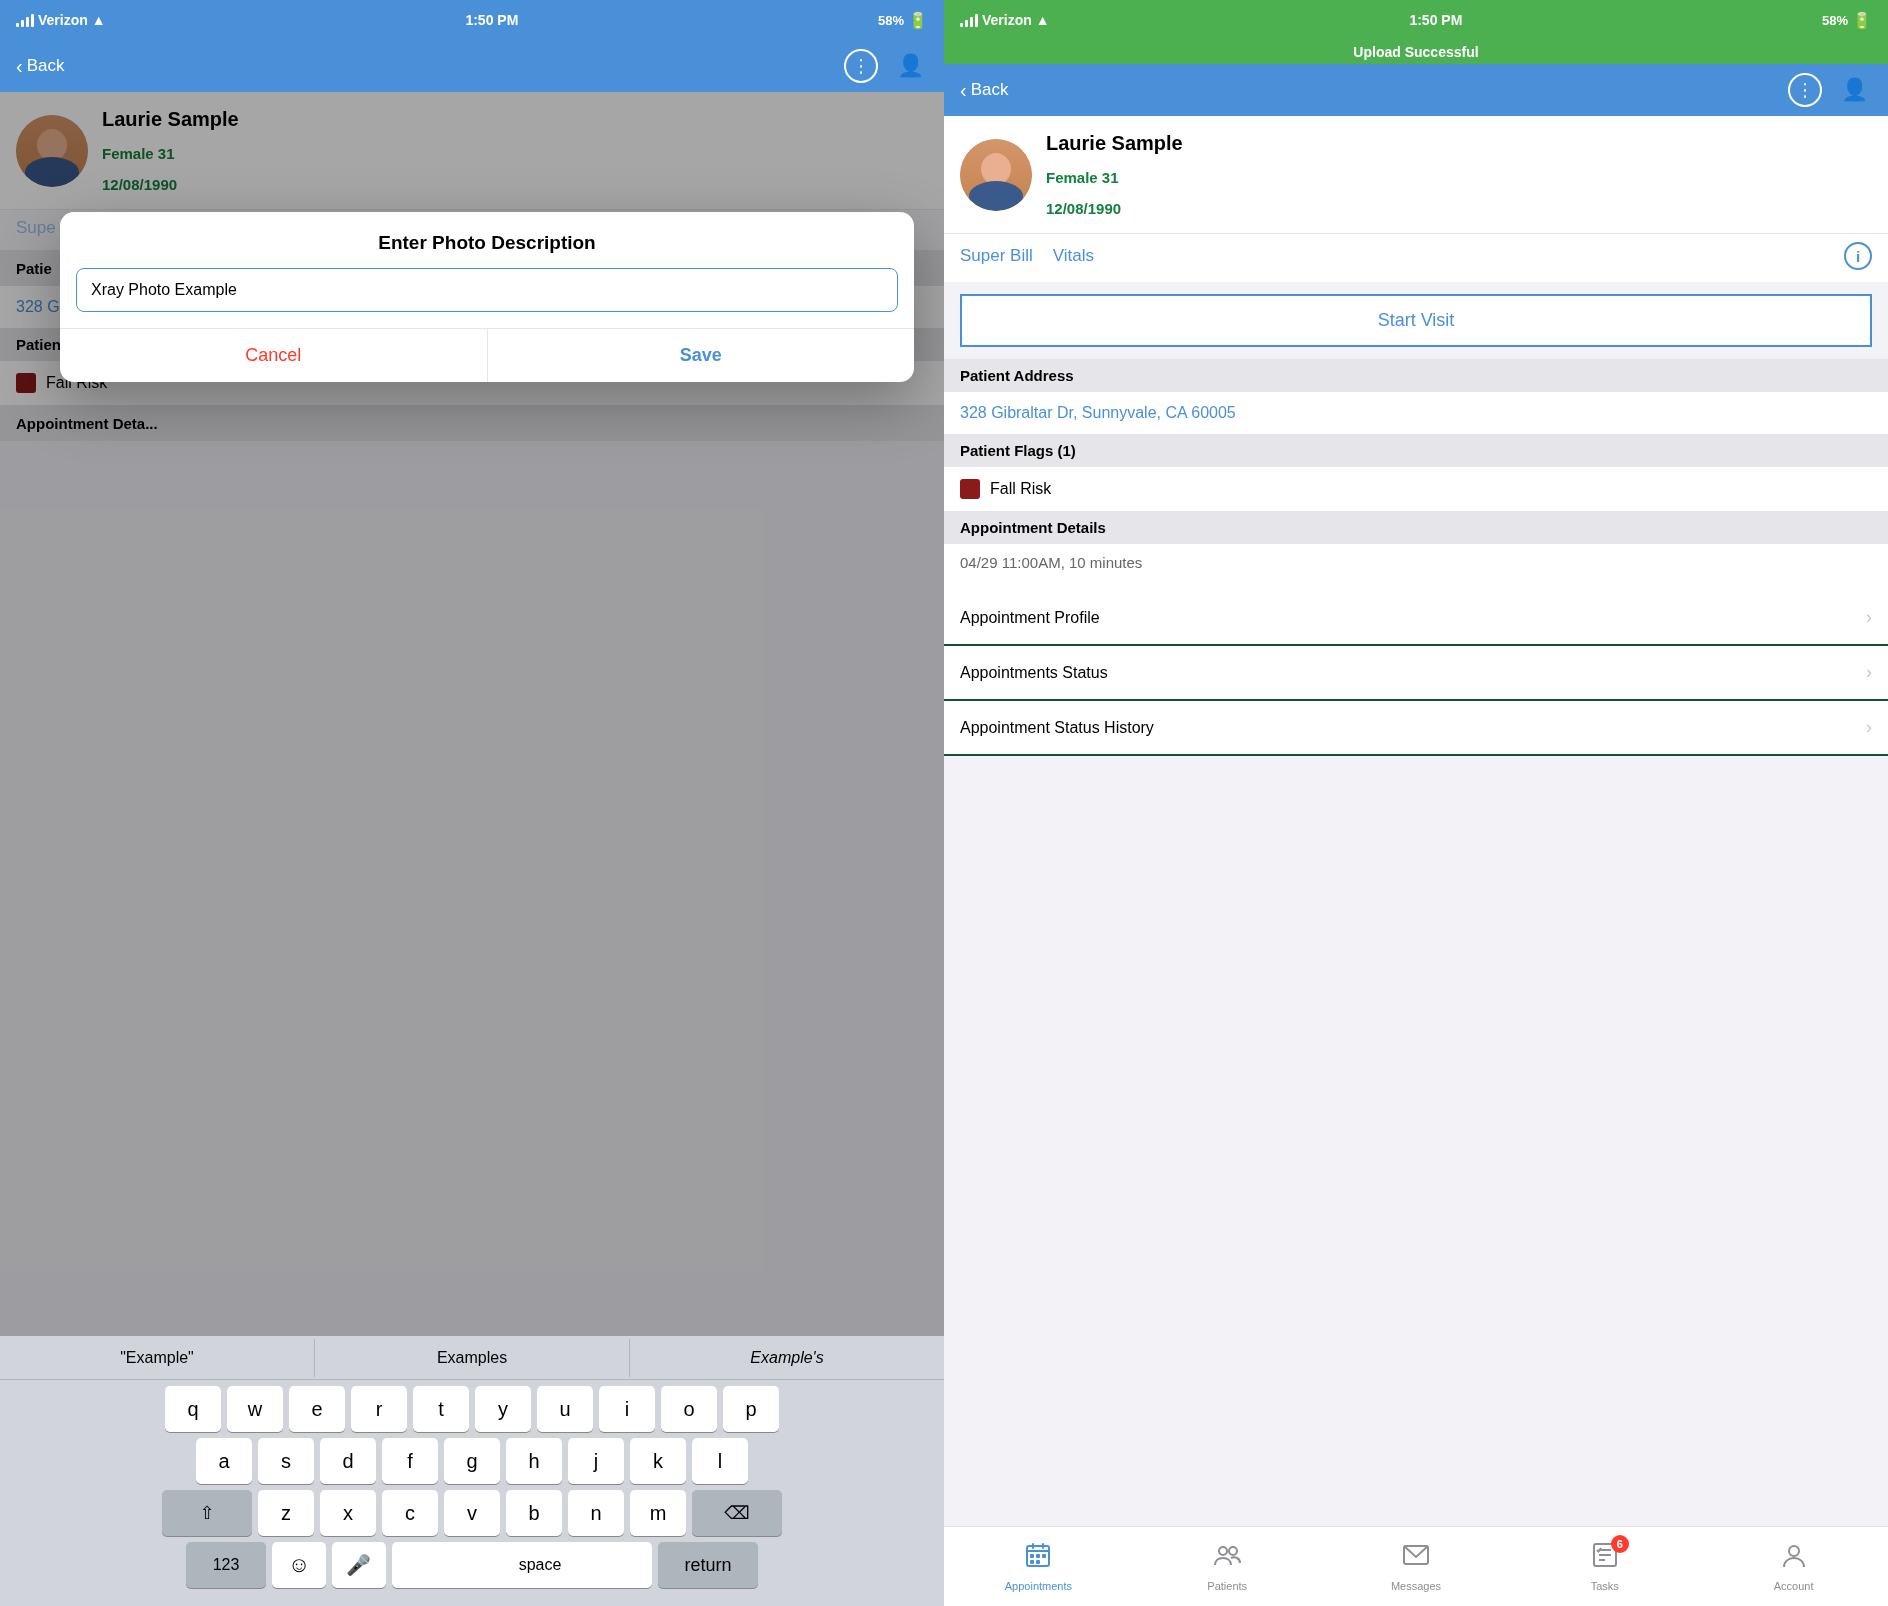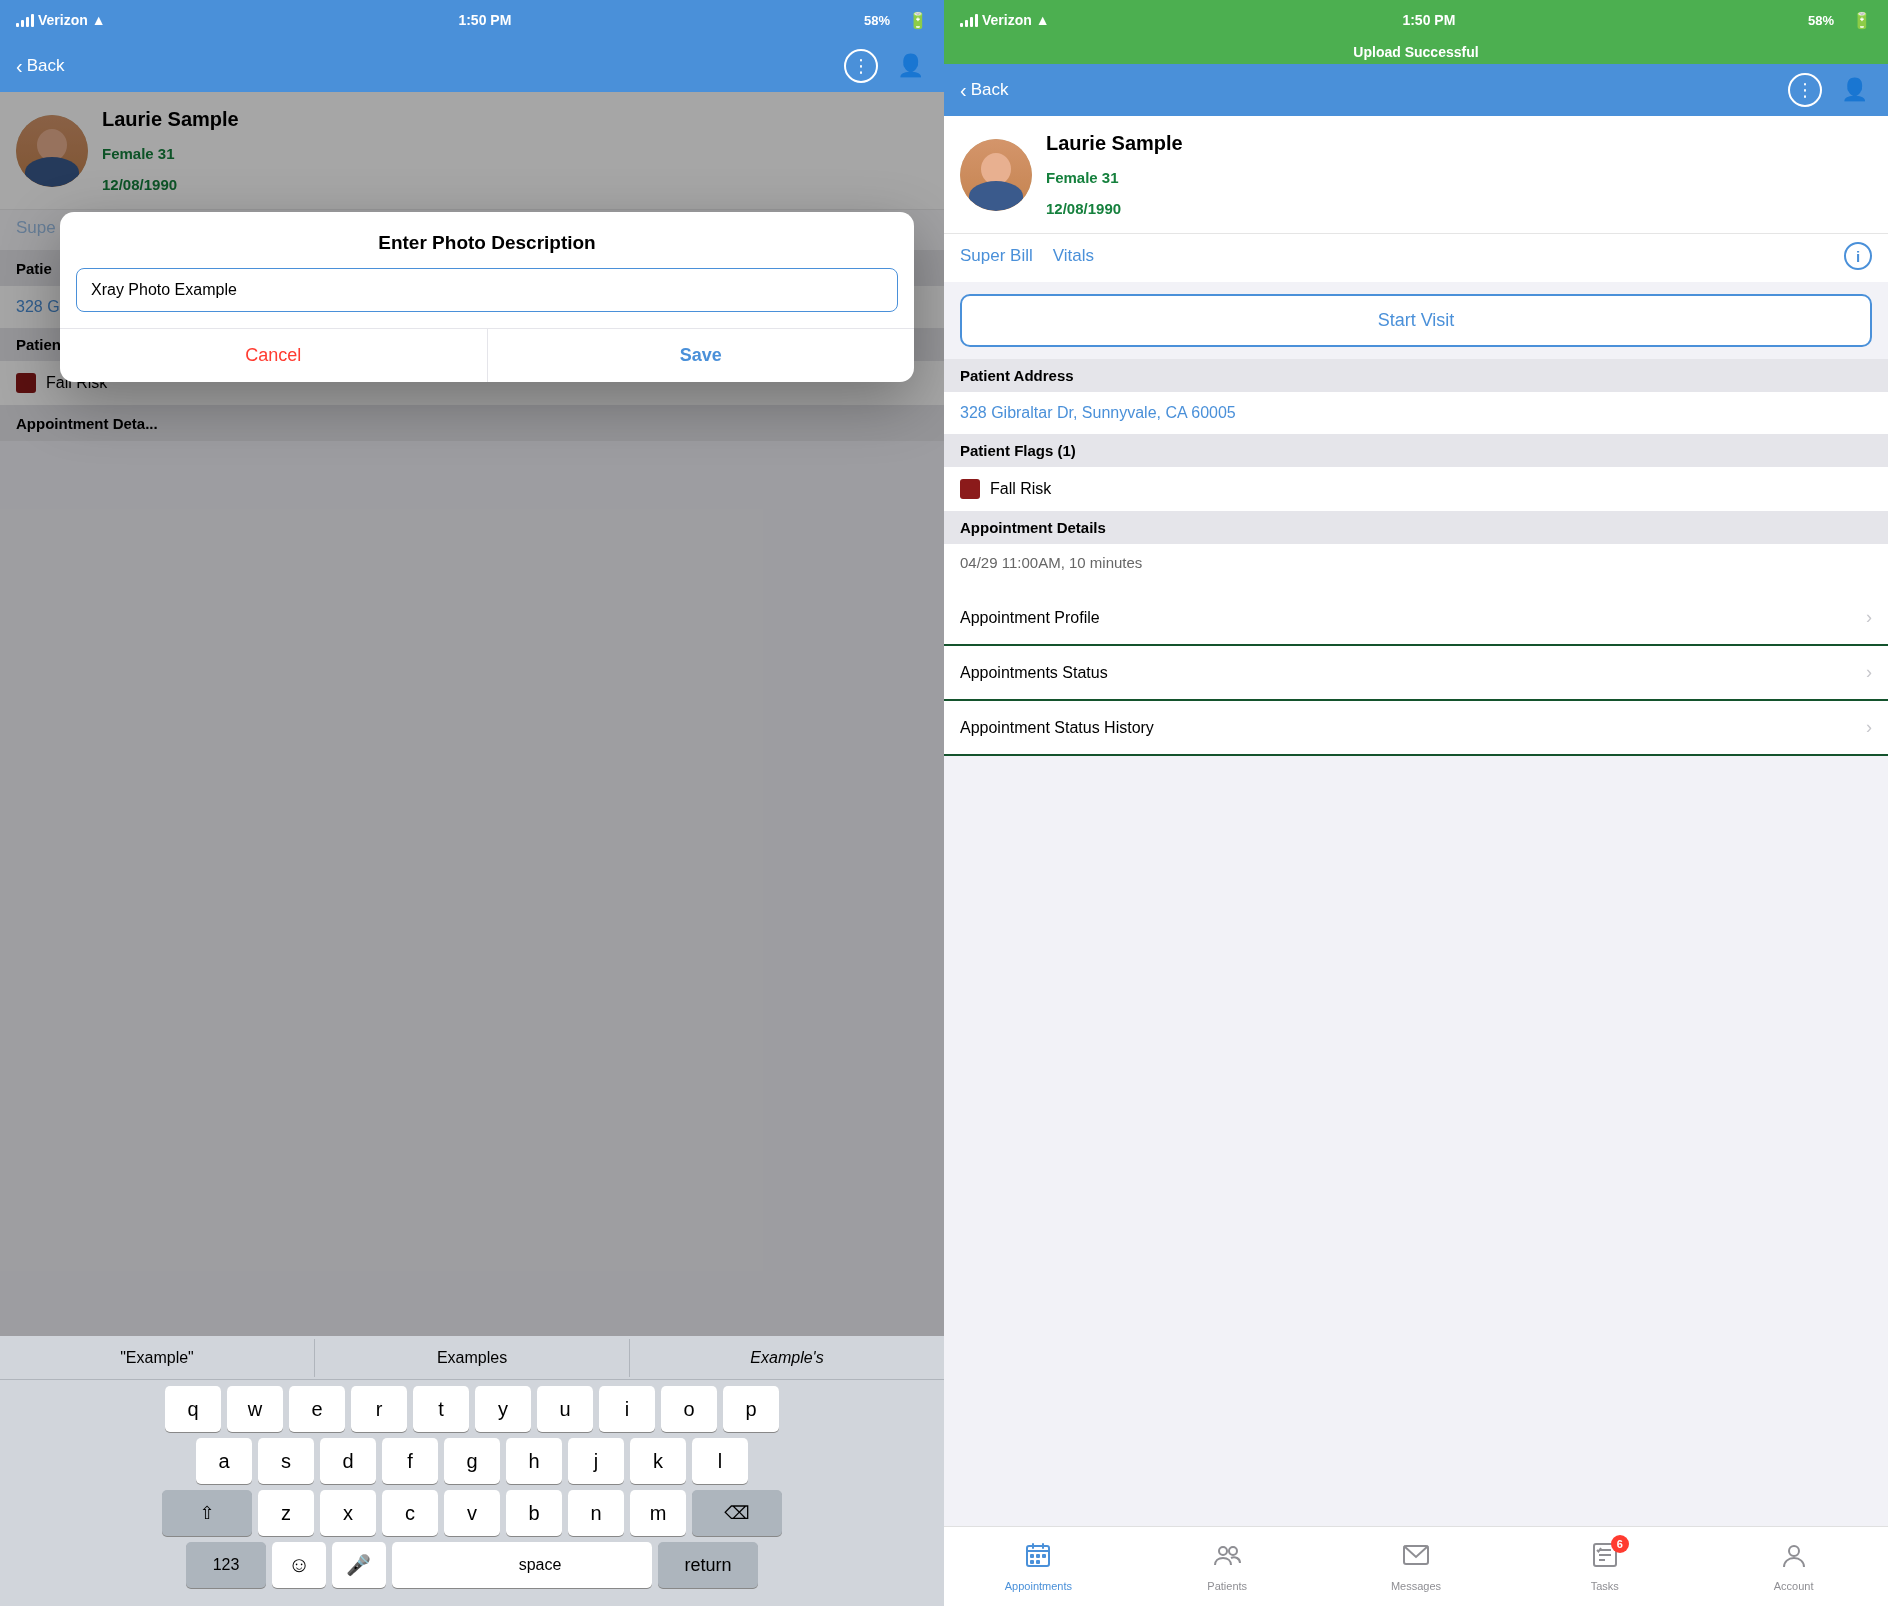--- a/index.html
+++ b/index.html
@@ -32,21 +32,21 @@
       justify-content: space-between;
       padding: 0 16px;
       font-size: 14px;
       color: white;
       font-weight: 600;
       flex-shrink: 0;
     }
     .status-bar.green { background: #4caf50; }
     .status-bar-left { display: flex; align-items: center; gap: 4px; }
     .status-bar-center { font-weight: 600; font-size: 14px; }
-    .status-bar-right { display: flex; align-items: center; gap: 18px; font-size: 13px; }
+    .status-bar-right { display: flex; align-items: center; gap: 4px; font-size: 13px; }
 
     
     .upload-banner {
       background: #4caf50;
       color: white;
       text-align: center;
       font-size: 14px;
       font-weight: 600;
       padding: 4px 0;
       flex-shrink: 0;
@@ -167,21 +167,21 @@
       color: #4a90d9;
       font-size: 15px;
       font-weight: 700;
       cursor: pointer;
     }
 
     
     .start-visit-btn {
       margin: 12px 16px;
       border: 2px solid #4a90d9;
-      border-radius: 10px;
+      border-radius: 0;
       padding: 14px;
       text-align: center;
       color: #4a90d9;
       font-size: 18px;
       font-weight: 500;
       background: white;
       cursor: pointer;
       flex-shrink: 0;
     }
 

